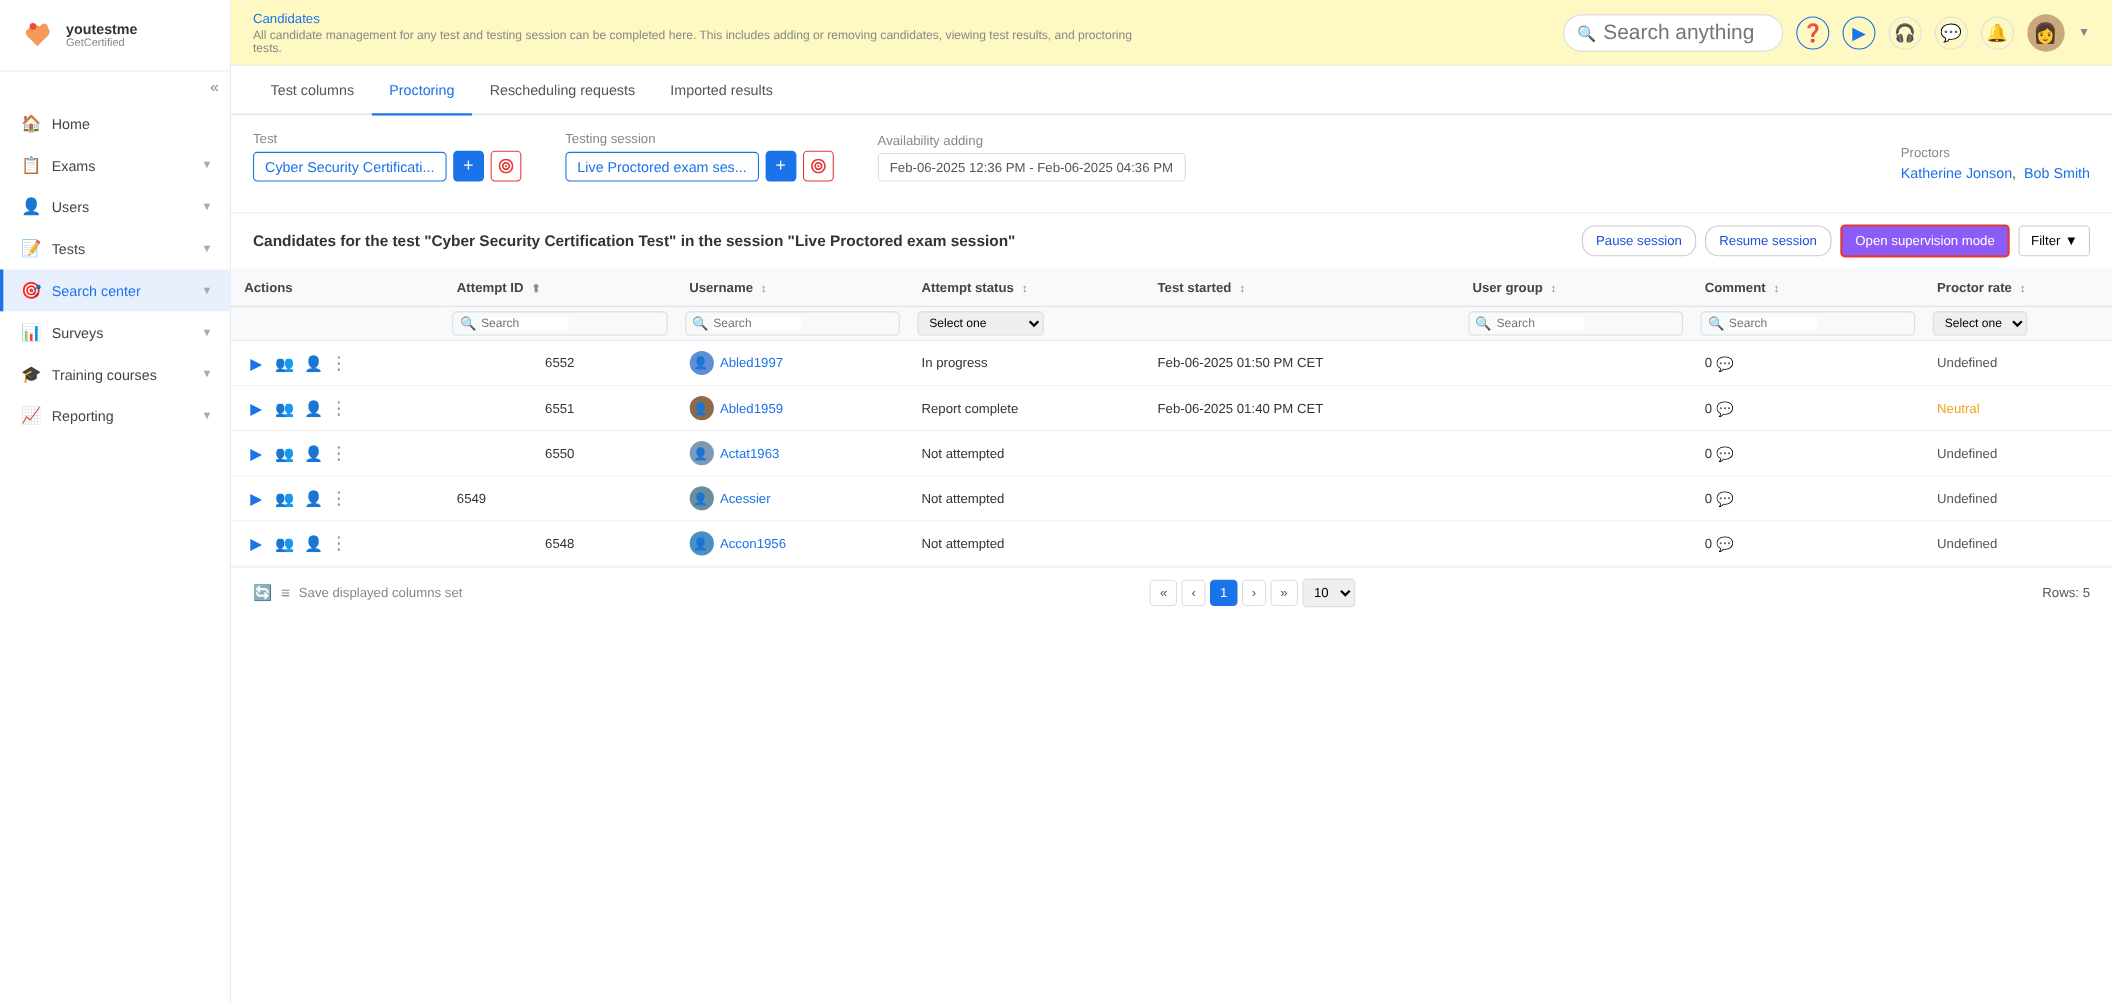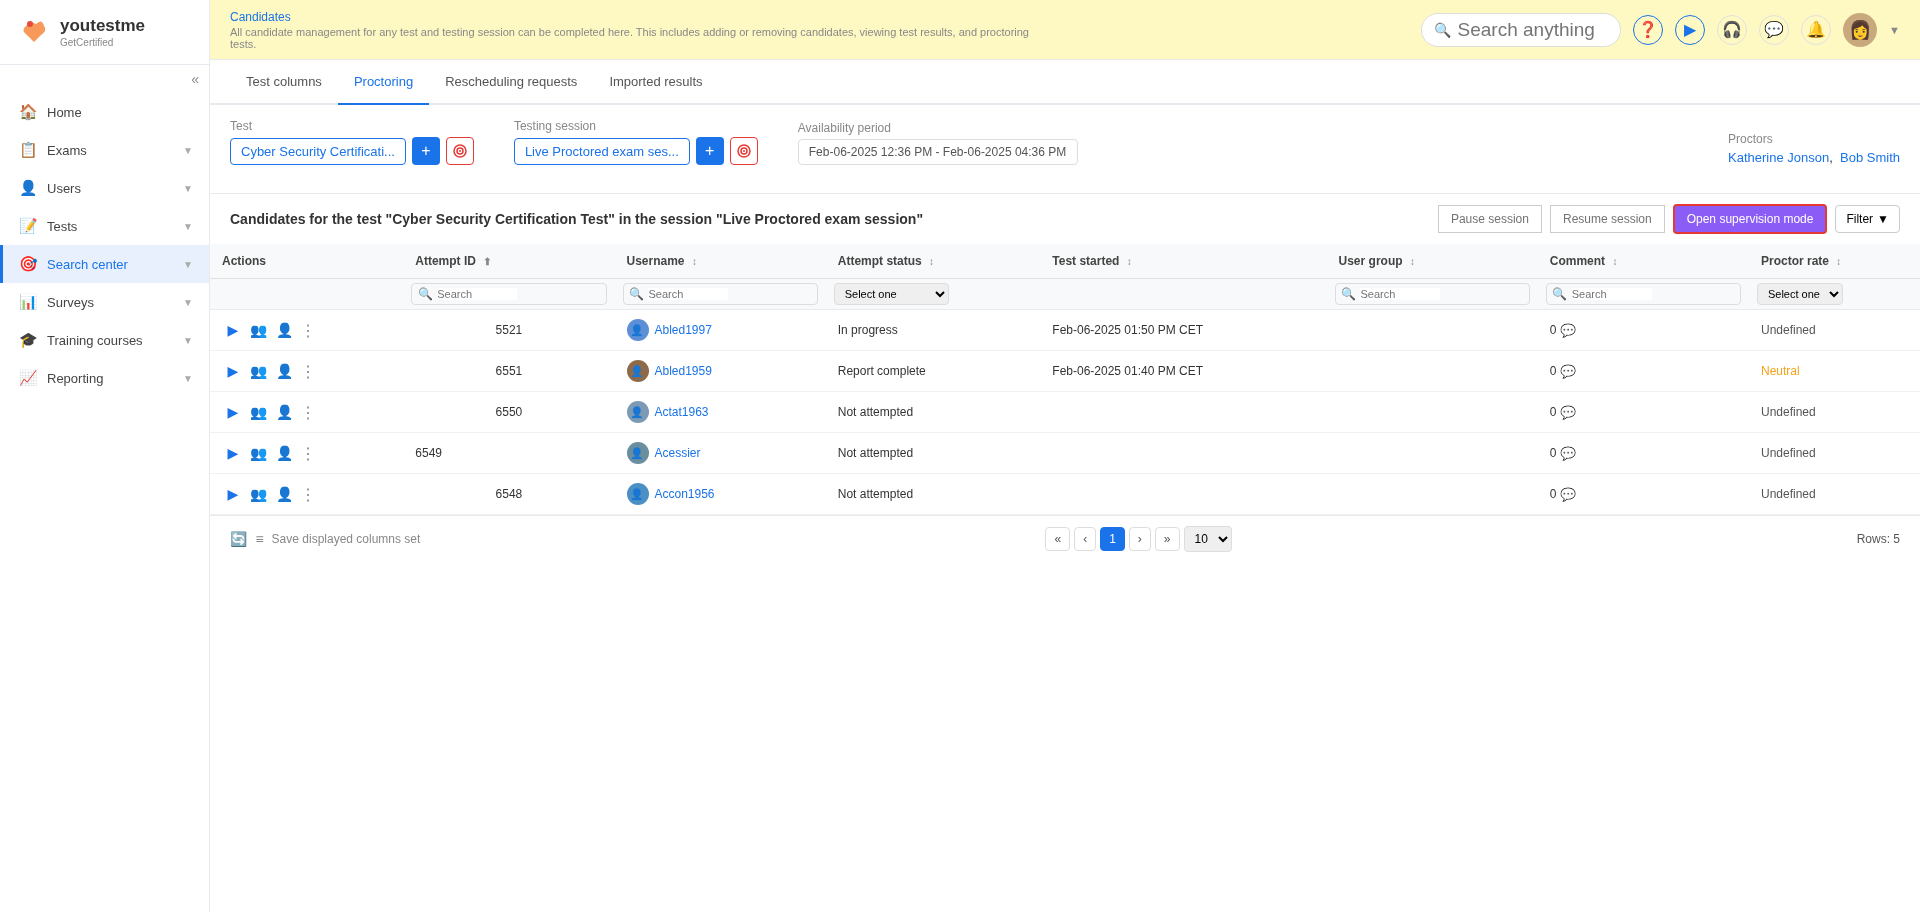--- a/index.html
+++ b/index.html
@@ -2,21 +2,21 @@
 <html><head>
   <meta charset="utf-8">
   <style>
     * { box-sizing: border-box; margin: 0; padding: 0; }
     body { font-family: -apple-system, BlinkMacSystemFont, 'Segoe UI', sans-serif; font-size: 13px; background: #f5f6fa; color: #333; display: flex; height: 912px; overflow: hidden; }
 
     
     .sidebar { width: 210px; min-width: 210px; background: #fff; border-right: 1px solid #e8eaf0; display: flex; flex-direction: column; height: 912px; }
     .sidebar-logo { padding: 14px 16px; border-bottom: 1px solid #e8eaf0; display: flex; align-items: center; gap: 8px; }
     .logo-icon { width: 36px; height: 36px; }
-    .logo-text { font-size: 17px; font-weight: 700; color: #333; line-height: 1.2; }
+    .logo-text { font-size: 13px; font-weight: 700; color: #333; line-height: 1.2; }
     .logo-sub { font-size: 10px; color: #888; font-weight: 400; }
     .sidebar-collapse-btn { display: flex; justify-content: flex-end; padding: 6px 10px; }
     .collapse-icon { font-size: 14px; color: #888; cursor: pointer; }
     .sidebar-nav { flex: 1; overflow-y: auto; }
     .nav-item { display: flex; align-items: center; gap: 10px; padding: 10px 16px; cursor: pointer; color: #444; font-size: 13px; border-left: 3px solid transparent; }
     .nav-item.active { color: #1a73e8; background: #e8f0fe; border-left-color: #1a73e8; }
     .nav-item .nav-icon { width: 18px; text-align: center; font-size: 15px; }
     .nav-item .nav-label { flex: 1; }
     .nav-item .nav-arrow { font-size: 10px; color: #aaa; }
 
@@ -53,21 +53,21 @@
     .btn-red-icon { background: #fff; color: #e53935; border: 1px solid #e53935; border-radius: 4px; width: 28px; height: 28px; display: flex; align-items: center; justify-content: center; cursor: pointer; font-size: 13px; }
     .availability-input { border: 1px solid #ddd; border-radius: 4px; padding: 5px 10px; font-size: 12px; color: #555; min-width: 280px; }
     .proctors-area { display: flex; flex-direction: column; }
     .proctors-links { font-size: 13px; }
     .proctor-link { color: #1a73e8; text-decoration: none; }
 
     
     .candidates-header { display: flex; align-items: center; justify-content: space-between; padding: 10px 20px; background: #fff; border-top: 1px solid #e8eaf0; }
     .candidates-title { font-size: 14px; font-weight: 600; color: #333; }
     .header-actions { display: flex; gap: 8px; align-items: center; }
-    .btn-outline { border: 1px solid #ccc; background: #fff; border-radius: 0; padding: 6px 12px; font-size: 12px; cursor: pointer; color: #737373; }
+    .btn-outline { border: 1px solid #ccc; background: #fff; border-radius: 12px; padding: 6px 12px; font-size: 12px; cursor: pointer; color: #1d4ed8; }
     .btn-primary-red { background: #8b5cf6; color: #fff; border: 2px solid #e53935; border-radius: 4px; padding: 6px 12px; font-size: 12px; cursor: pointer; font-weight: 500; }
     .btn-filter { border: 1px solid #ccc; background: #fff; border-radius: 4px; padding: 6px 10px; font-size: 12px; cursor: pointer; display: flex; align-items: center; gap: 4px; }
 
     
     .table-container { overflow-x: auto; background: #fff; }
     table { width: 100%; border-collapse: collapse; font-size: 12px; }
     thead tr { background: #f8f9fa; }
     th { padding: 10px 12px; text-align: left; font-weight: 600; color: #444; border-bottom: 1px solid #e0e0e0; white-space: nowrap; }
     th .sort-icon { font-size: 10px; color: #888; margin-left: 4px; }
     .search-row td { padding: 4px 8px; border-bottom: 1px solid #e8eaf0; }
@@ -219,21 +219,21 @@
             <button class="btn-red-icon">
               <svg width="14" height="14" viewBox="0 0 14 14">
                 <circle cx="7" cy="7" r="6" fill="none" stroke="#e53935" stroke-width="1.5"></circle>
                 <circle cx="7" cy="7" r="3" fill="none" stroke="#e53935" stroke-width="1.5"></circle>
                 <circle cx="7" cy="7" r="1" fill="#e53935"></circle>
               </svg>
             </button>
           </div>
         </div>
         <div>
-          <div class="filter-label">Availability period</div>
+          <div class="filter-label">Availability adding</div>
           <input class="availability-input" type="text" readonly="" value="Feb-06-2025 12:36 PM - Feb-06-2025 04:36 PM CET" style="">
         </div>
         <div style="margin-left:auto;">
           <div class="filter-label">Proctors</div>
           <div class="proctors-area">
             <div class="proctors-links">
               <a class="proctor-link" href="#">Katherine Jonson</a>,&nbsp;
               <a class="proctor-link" href="#">Bob Smith</a>
             </div>
           </div>
@@ -318,21 +318,21 @@
         <tbody id="table-body">
         <tr>
     <td>
       <div class="action-icons">
         <span class="action-icon blue" title="Start">▶</span>
         <span class="action-icon" title="Group">👥</span>
         <span class="action-icon" title="User">👤</span>
         <span class="action-more" title="More">⋮</span>
       </div>
     </td>
-    <td style="text-align:center;">5521</td>
+    <td style="text-align:center;">6552</td>
     <td>
       <div class="username-cell">
         <div class="user-avatar" style="background:#5c8fd6;">
           <span style="font-size:11px;">👤</span>
         </div>
         <a class="user-link" href="#">Abled1997</a>
       </div>
     </td>
     <td class="status-badge">In progress</td>
     <td>Feb-06-2025 01:50 PM CET</td>

